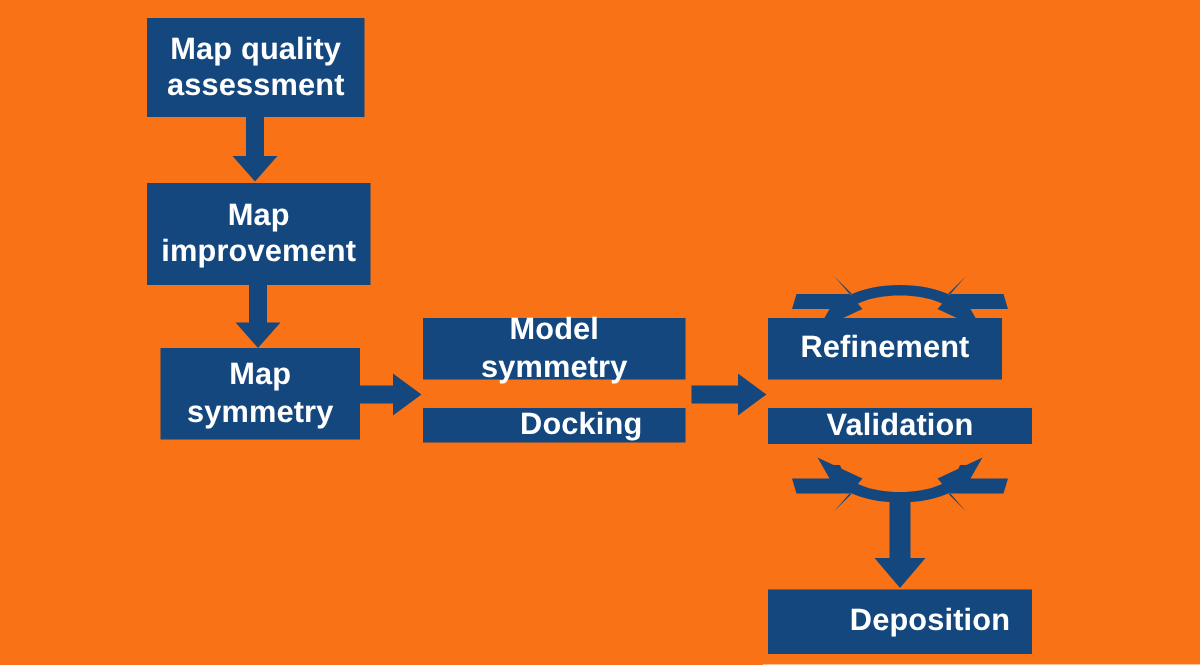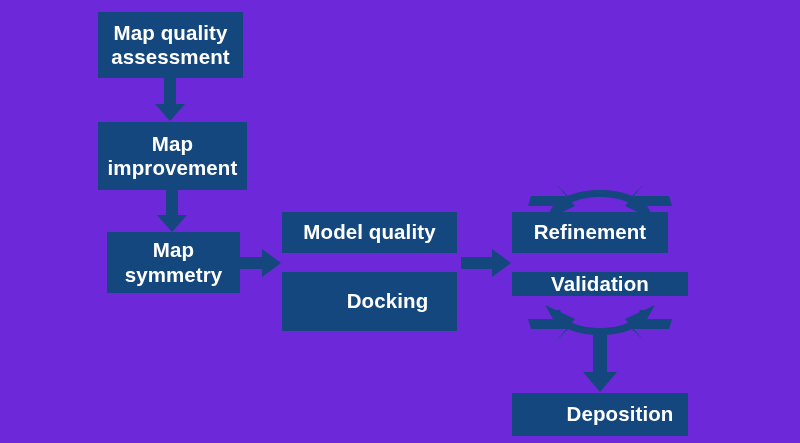--- a/index.html
+++ b/index.html
@@ -50,21 +50,21 @@
     left: 107px; top: 232px; width: 133px; height: 61px;
     font-size: 20.5px;
   }
 
   
   #node-model-building {
     left: 282px; top: 212px; width: 175px; height: 41px;
     font-size: 20.5px;
   }
   #node-docking {
-    left: 282px; top: 272px; width: 175px; height: 59px;
+    left: 282px; top: 272px; width: 175px; height: 23px;
     font-size: 20.5px;
     padding-left: 36px;
   }
 
   
   #node-refinement {
     left: 512px; top: 212px; width: 156px; height: 41px;
     font-size: 20.5px;
   }
   #node-validation {
@@ -81,21 +81,21 @@
     position: absolute;
     left: 0; top: 0;
     width: 800px; height: 443px;
     pointer-events: none;
   }
   .arrow-shape { fill: #14477D; }
 </style>
 </head>
 <body>
 
-<div id="diagram-root" style="background: #6d28d9;">
+<div id="diagram-root" style="background: #f97316;">
 
   <svg id="arrow-layer" viewBox="0 0 800 443">
 
     <g>
       <path class="arrow-shape" d="M 164 78 L 176 78 L 176 104 L 185 104 L 170 121 L 155 104 L 164 104 Z" fill="#14477D"></path>
     </g>
 
     <g>
       <path class="arrow-shape" d="M 166 190 L 178 190 L 178 215 L 187 215 L 172 232 L 157 215 L 166 215 Z" fill="#14477D"></path>
     </g>
@@ -150,21 +150,21 @@
     <span class="label">Map
 improvement</span>
   </div>
 
   <div class="node" id="node-map-symmetry" style="background: rgb(20, 71, 125); color: rgb(255, 255, 255);">
     <span class="label">Map
 symmetry</span>
   </div>
 
   <div class="node" id="node-model-building" style="background: rgb(20, 71, 125); color: rgb(255, 255, 255);">
-    <span class="label">Model quality</span>
+    <span class="label">Model symmetry</span>
   </div>
 
   <div class="node" id="node-docking" style="background: rgb(20, 71, 125); color: rgb(255, 255, 255);">
     <span class="label">Docking</span>
   </div>
 
   <div class="node" id="node-refinement" style="background: rgb(20, 71, 125); color: rgb(255, 255, 255);">
     <span class="label">Refinement</span>
   </div>
 

